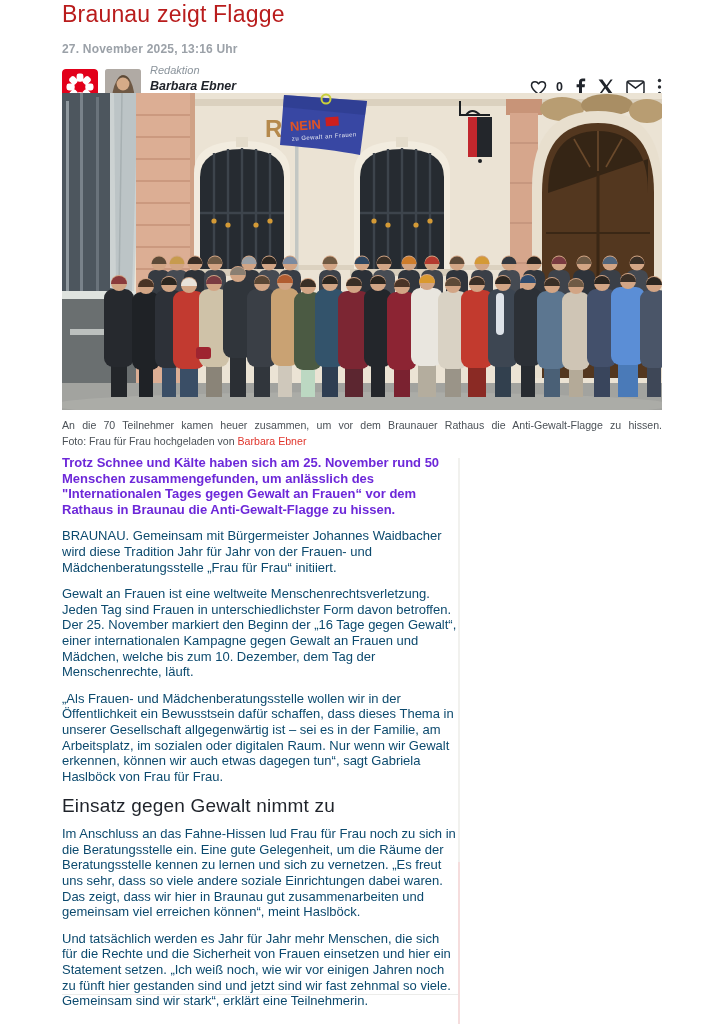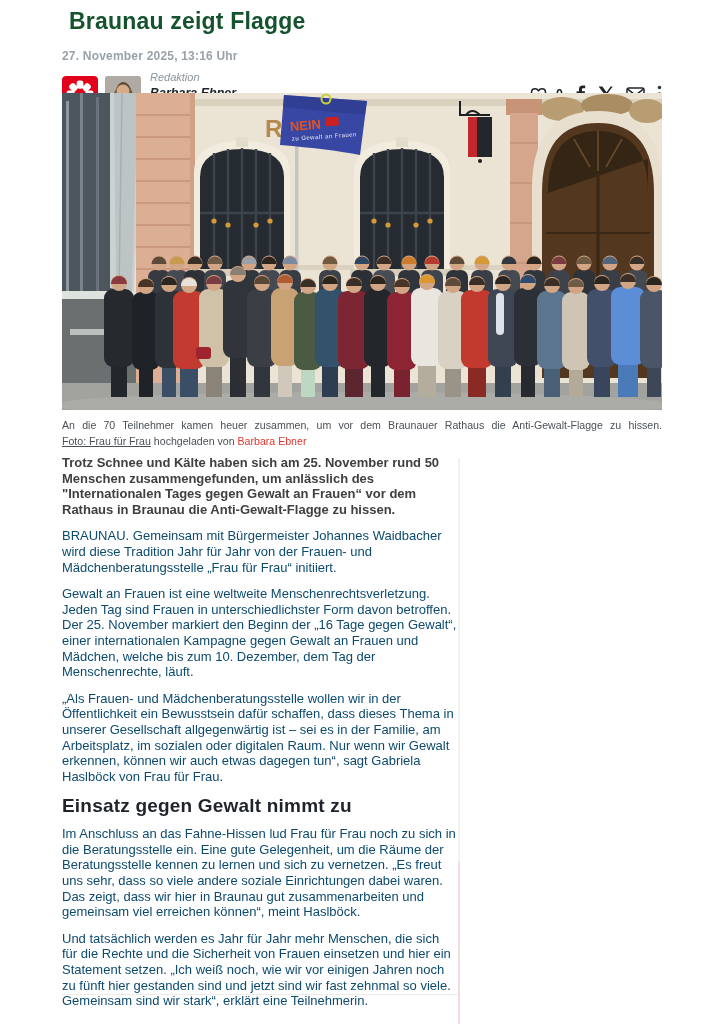--- a/index.html
+++ b/index.html
@@ -1,48 +1,48 @@
 <!DOCTYPE html>
 <html lang="de"><head>
 <meta charset="utf-8">
 <style>
   html,body{margin:0;padding:0;background:#ffffff;}
   body{font-family:"Liberation Sans", sans-serif; -webkit-font-smoothing:antialiased;}
   .page{position:relative;width:724px;height:1024px;background:#fff;overflow:hidden;}
 
   
   .header{position:absolute;left:62px;top:2px;width:600px;}
-  .title{font-size:23px;font-weight:700;color:#14532d;letter-spacing:.2px;line-height:1.1;margin:7px;}
+  .title{font-size:23px;font-weight:400;color:#b91c1c;letter-spacing:.2px;line-height:1.1;margin:0;}
   .date{margin-top:15px;font-size:12px;font-weight:700;color:#9ba1a8;letter-spacing:.2px;}
   .author-row{margin-top:12px;display:flex;align-items:center;height:38px;}
   .brand-logo{width:36px;height:36px;border-radius:4px;overflow:hidden;flex:0 0 auto;}
   .avatar{width:36px;height:36px;border-radius:3px;overflow:hidden;margin-left:7px;flex:0 0 auto;}
   .author-text{margin-left:9px;line-height:1.25;font-style:italic;}
   .author-role{font-size:11px;color:#8b949c;}
   .author-name{font-size:12.5px;font-weight:700;color:#20242b;margin-top:1px;}
   .fav-line{display:flex;align-items:center;margin-top:1px;}
   .fav-link{font-size:11.5px;color:#e0352c;text-decoration:underline;cursor:pointer;}
   .info-icon{margin-left:6px;width:13px;height:13px;border:1.2px solid #959ca3;border-radius:50%;
     display:inline-flex;align-items:center;justify-content:center;font-size:8.5px;color:#959ca3;font-weight:700;}
   .social{margin-left:auto;display:flex;align-items:center;gap:12px;}
   .social .btn{display:flex;align-items:center;justify-content:center;cursor:pointer;background:none;border:none;padding:0;}
   .like-count{font-size:12.5px;font-weight:700;color:#20242b;margin-left:-4px;}
 
   
   .figure{position:absolute;left:62px;top:93px;width:600px;}
   .photo{display:block;width:600px;height:317px;background:#e9e1d2;}
   .caption{margin-top:8px;font-size:10.6px;line-height:1.5;color:#4b5157;text-align:justify;}
-  .caption .credit{white-space:nowrap;text-decoration:underline;}
+  .caption .credit{white-space:nowrap;}
   .caption a{color:#e0352c;text-decoration:none;cursor:pointer;}
 
   
   .body-col{position:absolute;left:62px;top:455px;width:395px;}
   .body-col p{margin:0 0 11px;font-size:13px;line-height:15.6px;color:#0c4a6e;}
-  .body-col p.lead{font-weight:700;color:#404040;}
-  .body-col h2{margin:5px 0 9px;font-size:19px;font-weight:700;color:#1f232a;letter-spacing:.2px;}
+  .body-col p.lead{font-weight:700;color:#6d28d9;}
+  .body-col h2{margin:5px 0 9px;font-size:19px;font-weight:400;color:#1f232a;letter-spacing:.2px;}
 
   .hr-bottom{position:absolute;left:62px;top:994px;width:397px;height:1px;background:#ececea;}
   .v-track{position:absolute;left:458px;top:458px;width:2px;height:404px;background:#f1f1ee;}
   .v-thumb{position:absolute;left:458px;top:862px;width:2px;height:162px;background:#f5dddd;}
 
   svg text{font-family:"Liberation Sans",sans-serif;}
 </style>
 </head>
 <body>
 

